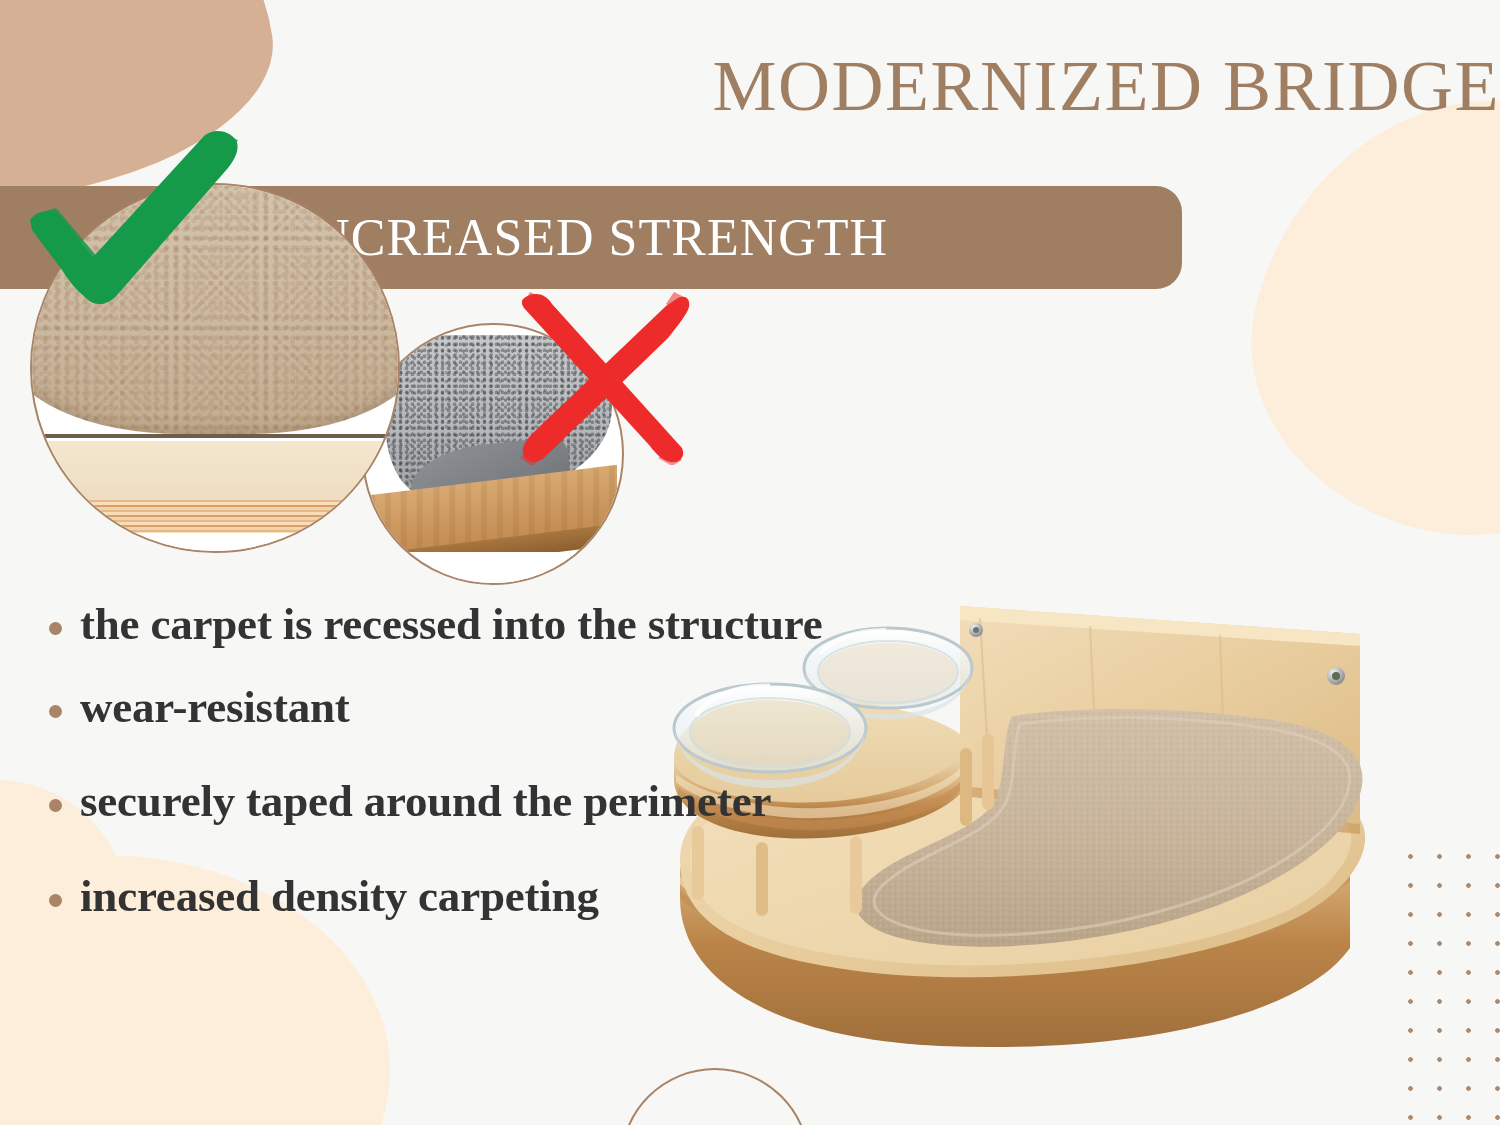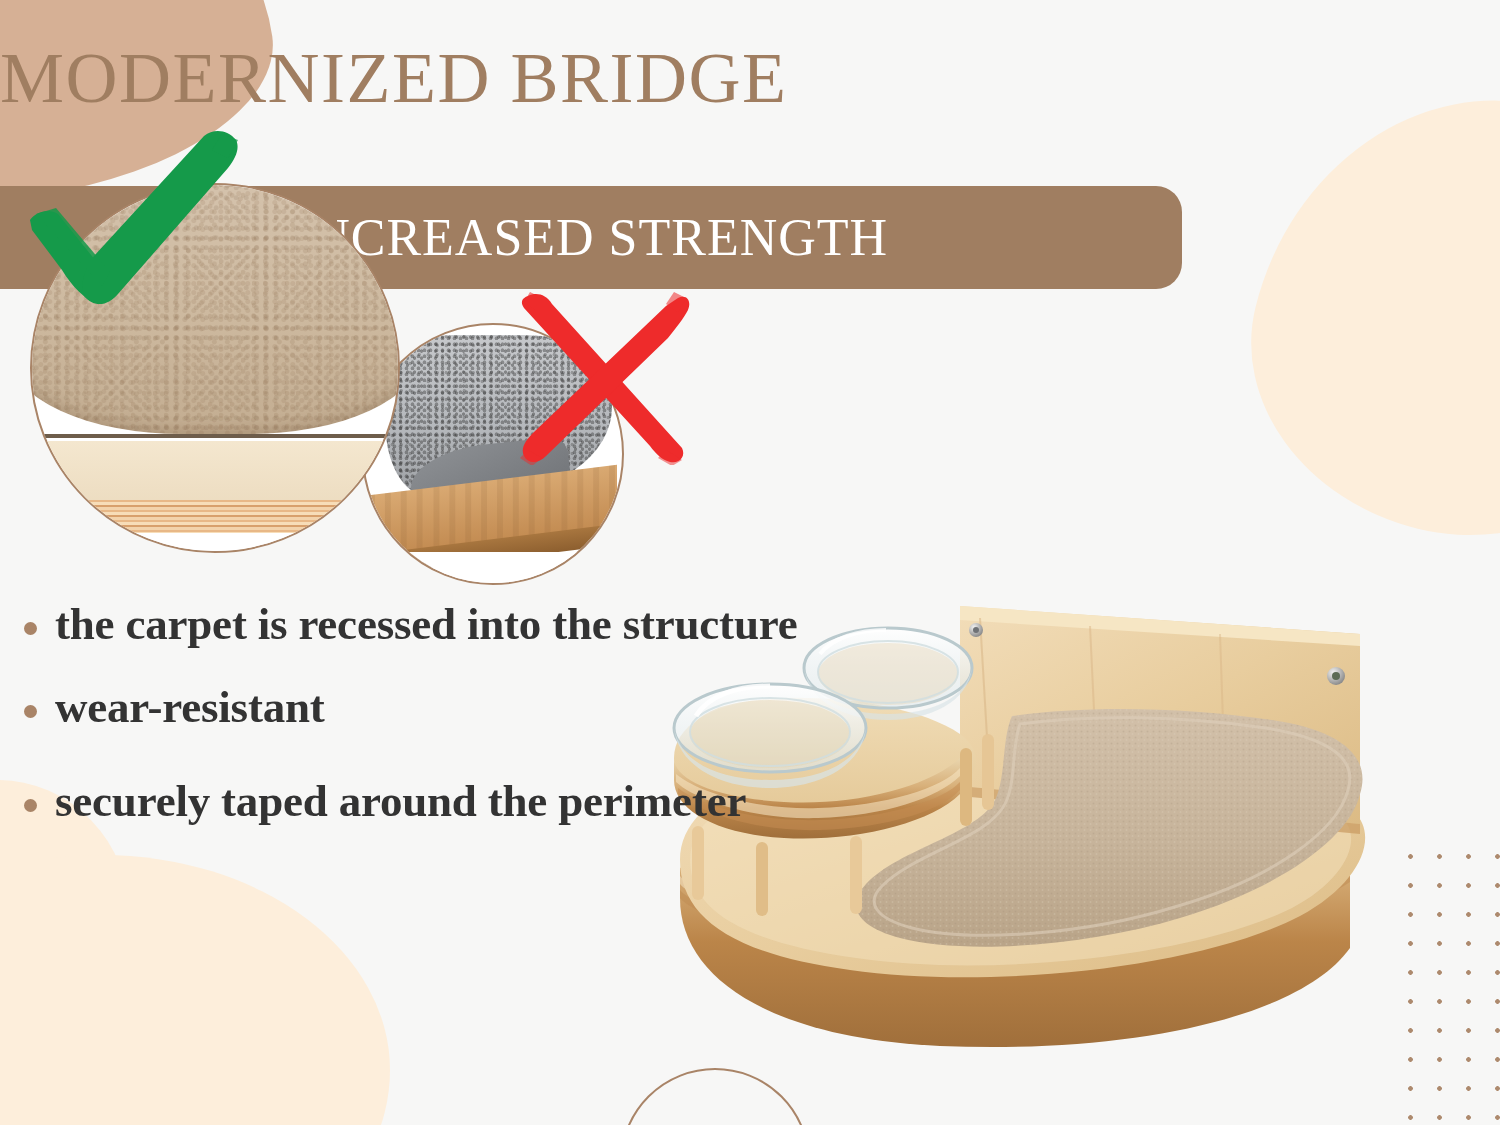--- a/index.html
+++ b/index.html
@@ -69,22 +69,22 @@
     width: 110px; height: 287px;
     background-image: radial-gradient(#a98467 2.2px, transparent 2.3px);
     background-size: 29px 29px;
     background-position: 6px 4px;
     opacity: .95;
   }
 
   
   .title {
     position: absolute;
-    top: 42px; left: 0; right: 0;
-    text-align: left;
+    top: 50px; left: 0; right: 0;
+    text-align: right;
     color: #a07e61;
     font-size: 72px;
     letter-spacing: 1.5px;
     font-weight: 400;
     font-family: "Liberation Serif", serif;
     white-space: nowrap;
     line-height: 1;
   }
 
   .banner {
@@ -216,21 +216,21 @@
   }
 
   
   .mark { position: absolute; z-index: 6; pointer-events: none; }
   .check-mark { left: 22px; top: 128px; width: 230px; height: 190px; }
   .cross-mark { left: 516px; top: 290px; width: 175px; height: 175px; }
 
   
   .bullets {
     position: absolute;
-    left: 24px; top: 600px;
+    left: 49px; top: 600px;
     width: 790px;
     z-index: 7;
   }
   .bullet-row {
     display: flex;
     align-items: flex-start;
     margin-bottom: 34px;
   }
   .bullet-dot {
     flex: 0 0 auto;
@@ -318,20 +318,24 @@
       <span class="bullet-dot"></span>
       <span class="bullet-text">the carpet is recessed into the structure</span>
     </div>
     <div class="bullet-row b3">
       <span class="bullet-dot"></span>
       <span class="bullet-text">wear-resistant</span>
     </div>
     <div class="bullet-row b2">
       <span class="bullet-dot"></span>
       <span class="bullet-text">securely taped around the perimeter</span>
+    </div>
+    <div class="bullet-row b4">
+      <span class="bullet-dot"></span>
+      <span class="bullet-text">increased density carpeting</span>
     </div>
   </div>
 
   <svg class="product" viewBox="0 0 790 470">
     <defs>
       <linearGradient id="woodTop" x1="0" y1="0" x2="0" y2="1">
         <stop offset="0" stop-color="#f0dcb6"></stop>
         <stop offset="1" stop-color="#e3c795"></stop>
       </linearGradient>
       <linearGradient id="woodBoard" x1="0" y1="0" x2="1" y2="1">

